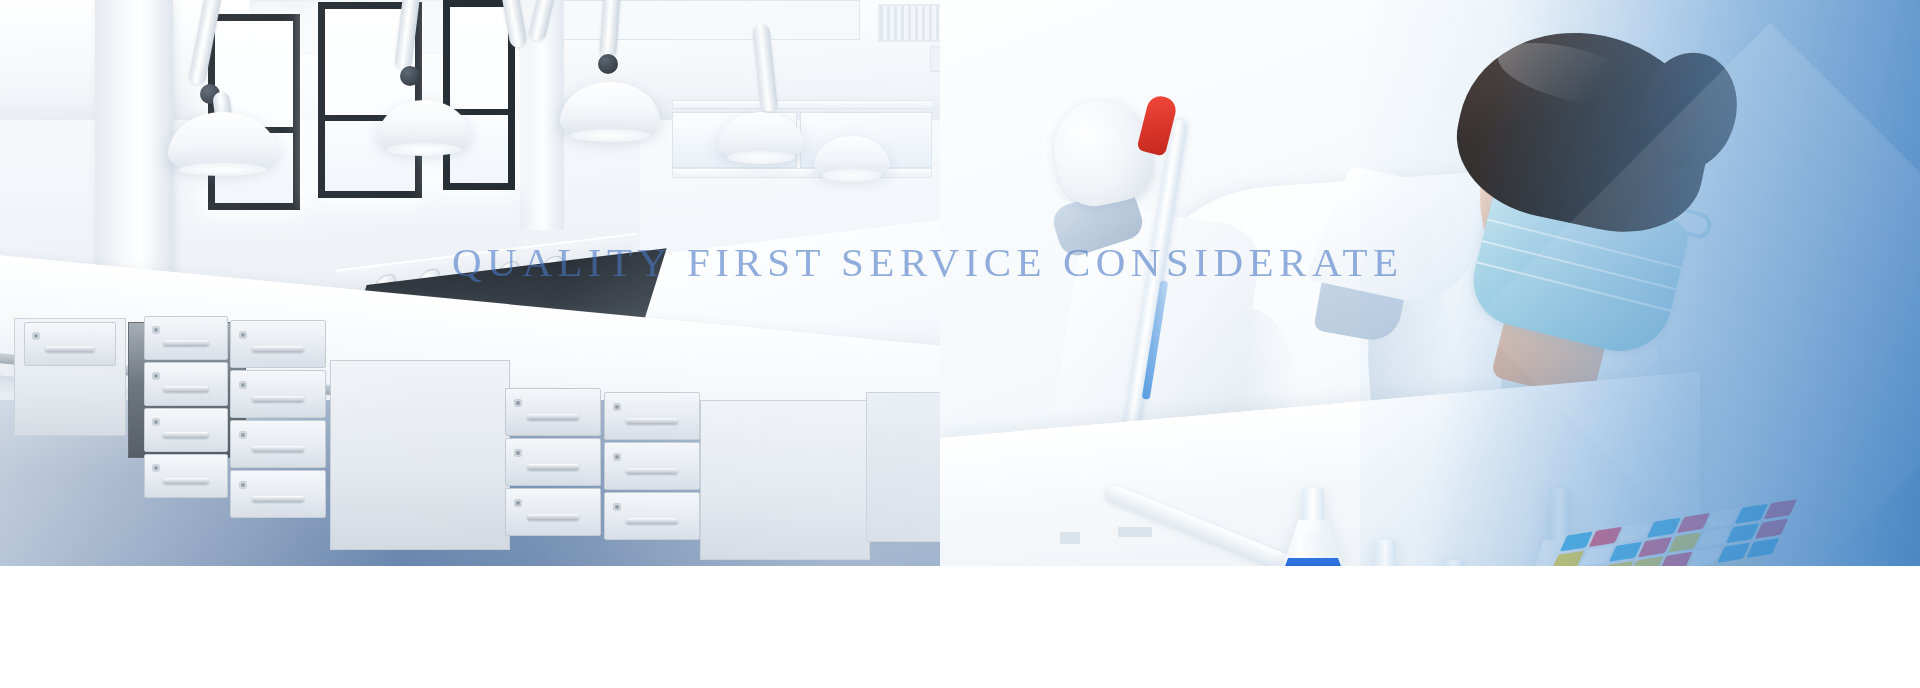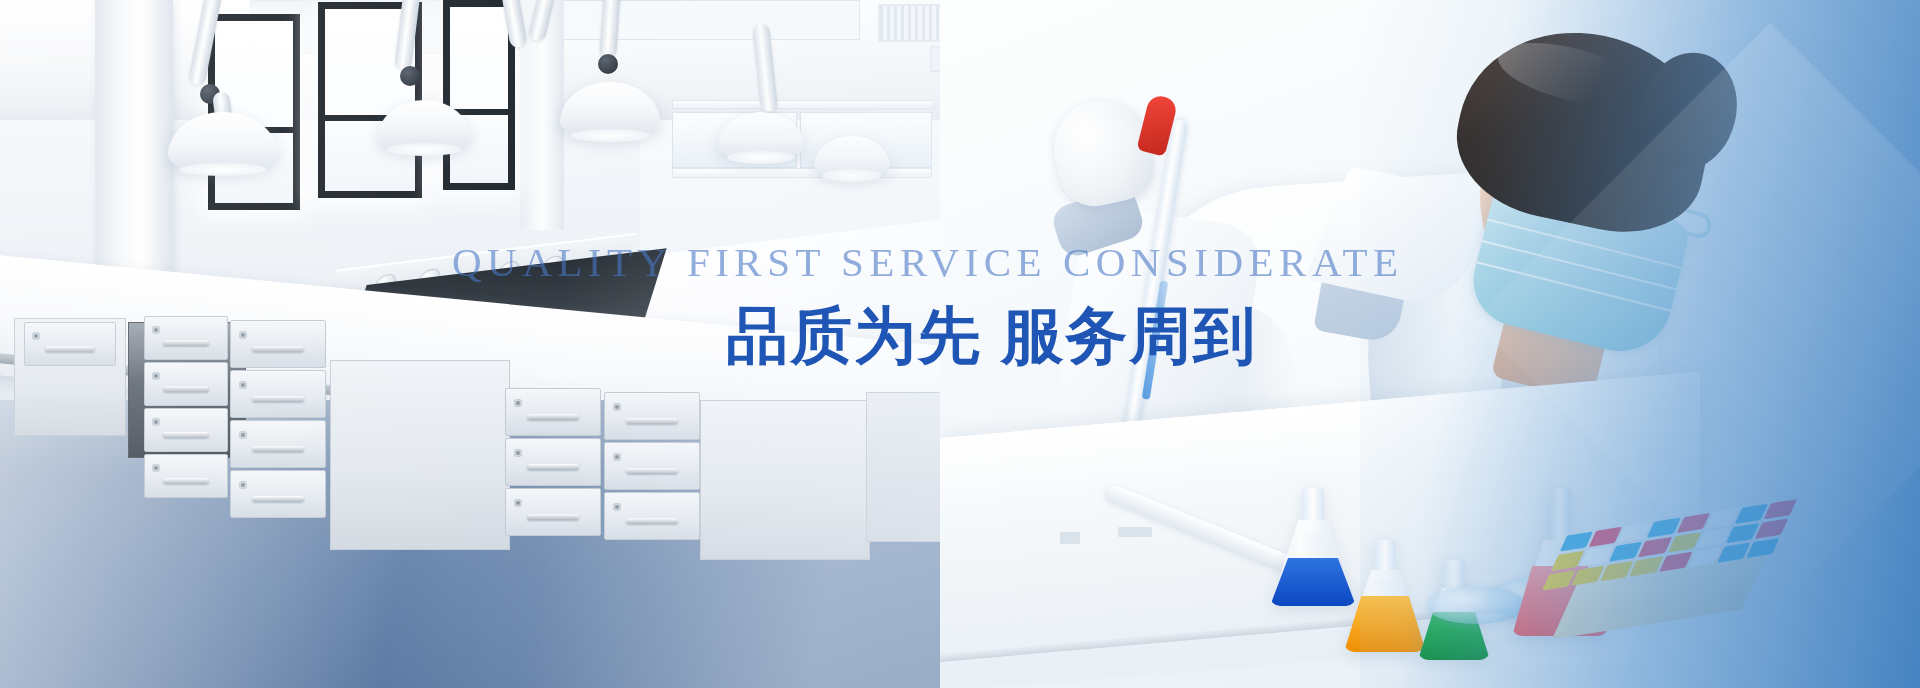--- a/index.html
+++ b/index.html
@@ -2,21 +2,21 @@
 <html><head>
 <meta charset="utf-8">
 <title>Lab Banner</title>
 <style>
   * { margin:0; padding:0; box-sizing:border-box; }
   html,body { background:#fff; }
   body { font-family:"Liberation Sans", sans-serif; }
 
   .banner {
     position:relative;
-    width:1920px; height:688px;
+    width:1920px; height:566px;
     overflow:hidden;
     background:#000000;
   }
 
   
   .photo-lab {
     position:absolute; inset:0;
     background:
       linear-gradient(175deg,#fdfefe 0%,#f4f7fa 40%,#e9eef4 100%);
   }
@@ -641,16 +641,15 @@
       </div>
     </div>
 
     <div class="blue-wash">
       <div class="blue-wash-facet"></div>
     </div>
   </div>
 
   <div class="txt-en">QUALITY FIRST SERVICE CONSIDERATE</div>
 
-  <div class="txt-cn-main">品质为先 服务周到</div>
 
 
 </div>
 
 </body></html>

